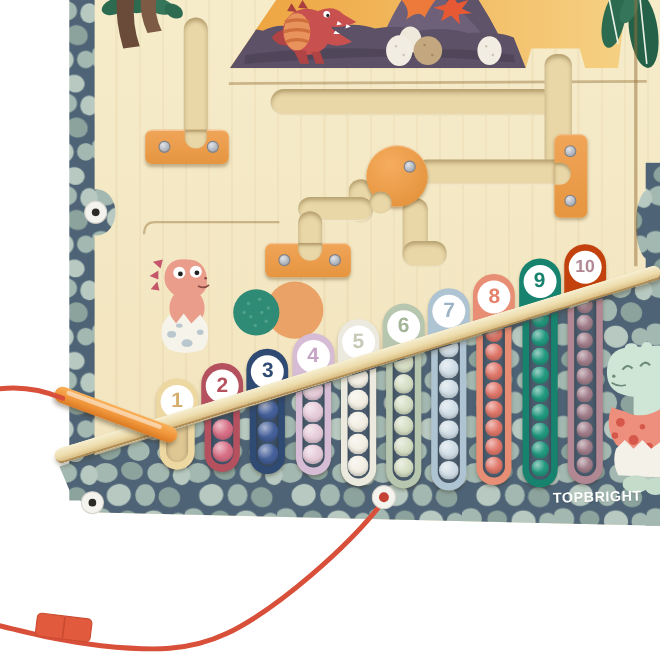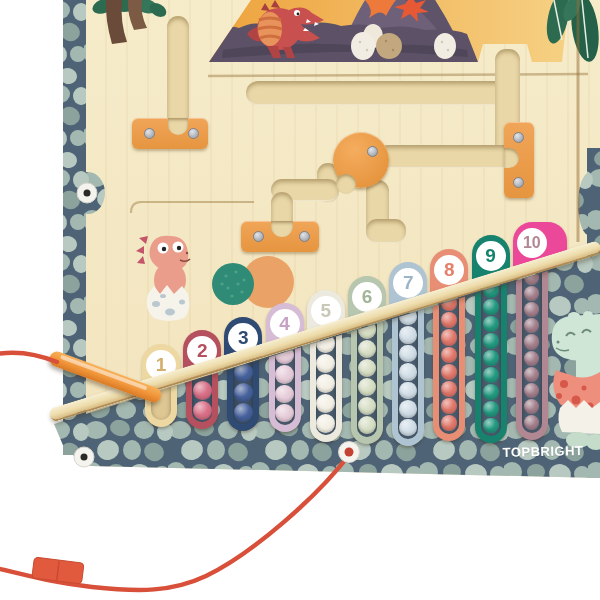--- a/index.html
+++ b/index.html
@@ -358,21 +358,21 @@
       </div>
       <div style="position: absolute; left: 389.2px; top: 262.4px; width: 38px; height: 54px; background: rgb(175, 196, 211); border-radius: 19px 19px 5px 5px; box-shadow: rgba(80, 60, 30, 0.3) 0px 2px 3px;">
         <div style="position: absolute; left: 4px; top: 6px; width: 30px; height: 30px; border-radius: 50%; background: rgb(255, 255, 255); text-align: center; line-height: 30px; font-weight: bold; font-size: 19px; color: rgb(156, 180, 198);">7</div>
       </div>
       <div style="position: absolute; left: 430.4px; top: 248.8px; width: 38px; height: 54px; background: rgb(232, 142, 116); border-radius: 19px 19px 5px 5px; box-shadow: rgba(80, 60, 30, 0.3) 0px 2px 3px;">
         <div style="position: absolute; left: 4px; top: 6px; width: 30px; height: 30px; border-radius: 50%; background: rgb(255, 255, 255); text-align: center; line-height: 30px; font-weight: bold; font-size: 19px; color: rgb(229, 129, 106);">8</div>
       </div>
       <div style="position: absolute; left: 471.6px; top: 235.2px; width: 38px; height: 54px; background: rgb(23, 131, 111); border-radius: 19px 19px 5px 5px; box-shadow: rgba(80, 60, 30, 0.3) 0px 2px 3px;">
         <div style="position: absolute; left: 4px; top: 6px; width: 30px; height: 30px; border-radius: 50%; background: rgb(255, 255, 255); text-align: center; line-height: 30px; font-weight: bold; font-size: 19px; color: rgb(23, 131, 111);">9</div>
       </div>
-      <div style="position: absolute; left: 512.8px; top: 221.6px; width: 38px; height: 54px; background: #ec4899; border-radius: 19px 19px 5px 5px; box-shadow: rgba(80, 60, 30, 0.3) 0px 2px 3px; padding-left: 16px;">
+      <div style="position: absolute; left: 512.8px; top: 221.6px; width: 38px; height: 54px; background: #c2410c; border-radius: 19px 19px 5px 5px; box-shadow: rgba(80, 60, 30, 0.3) 0px 2px 3px;">
         <div style="position: absolute; left: 4px; top: 6px; width: 30px; height: 30px; border-radius: 50%; background: rgb(255, 255, 255); text-align: center; line-height: 30px; font-weight: bold; font-size: 16px; color: rgb(177, 135, 147);">10</div>
       </div>
     </div>
 
   <div class="abs rail"></div>
 
   <div class="abs logo">TOPBRIGHT</div>
 
   <div class="abs pen">
     <div class="pen-highlight"></div>

